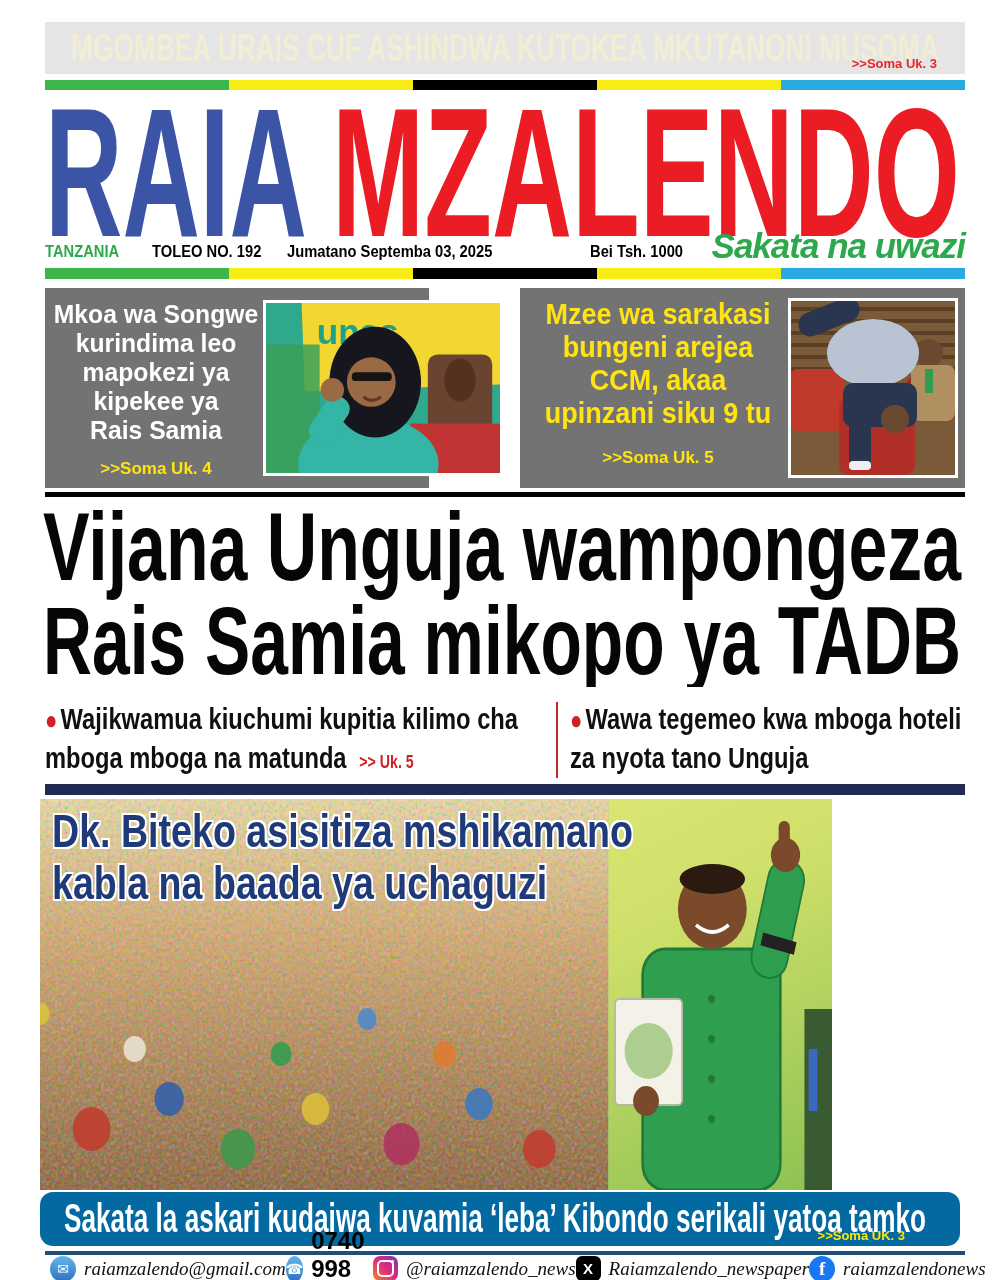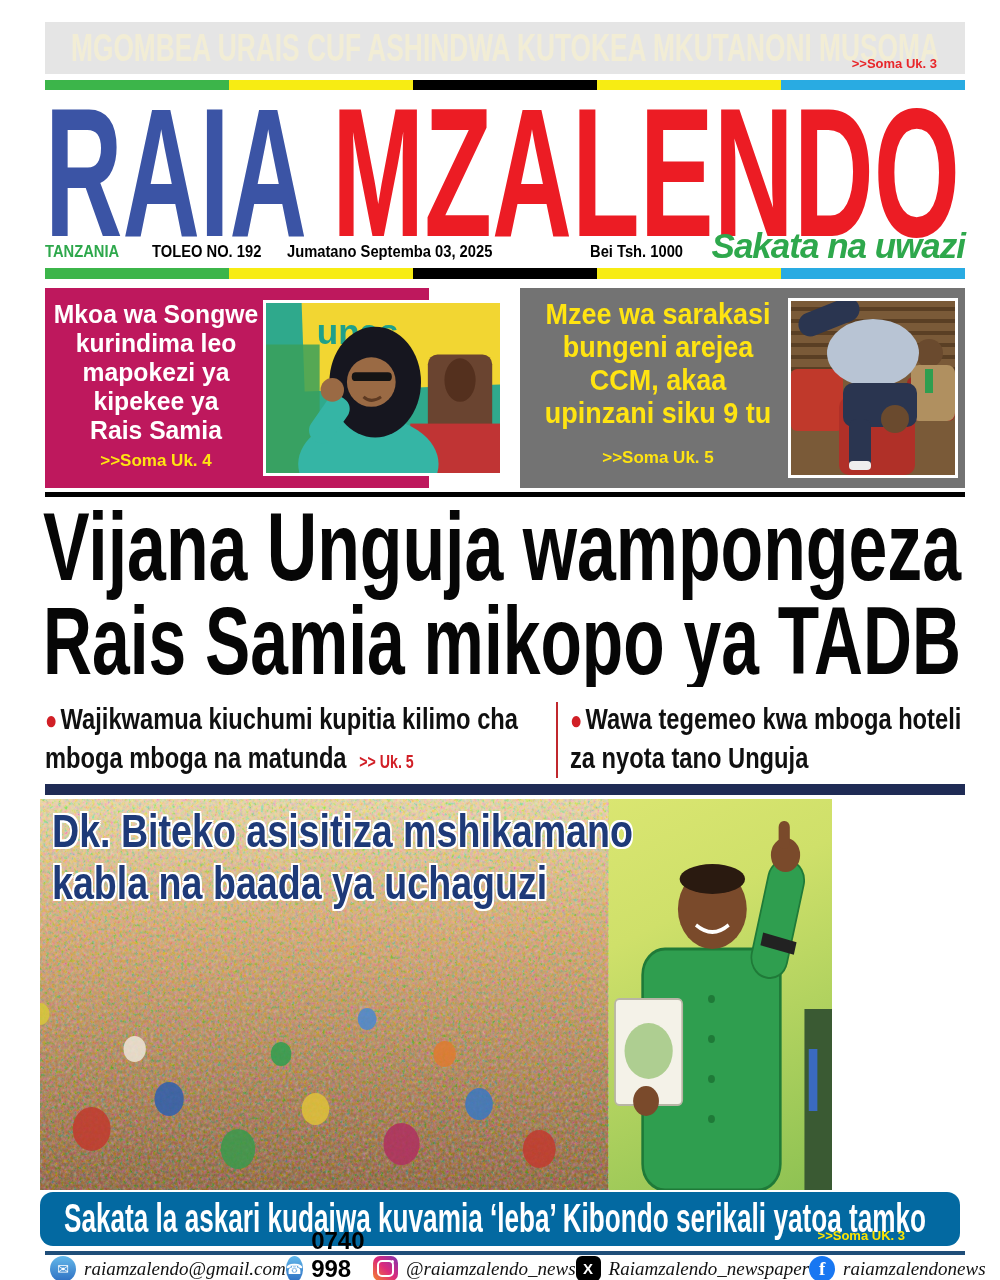--- a/index.html
+++ b/index.html
@@ -25,29 +25,29 @@
         font-size:35px;font-weight:bold;font-style:italic;letter-spacing:-1px;}
   .infoline{top:243px;left:45px;width:680px;height:26px;font-weight:bold;font-size:16px;color:#000;}
   .infoline span{position:absolute;white-space:nowrap;transform:scaleX(.92);transform-origin:left;}
   .info-country{left:0;color:#2EA84C;}
   .info-edition{left:107px;}
   .info-date{left:242px;}
   .info-price{left:545px;}
 
   
   .story-box{top:288px;height:200px;}
-  .story-left{left:45px;width:384px;background:#be185d;}
+  .story-left{left:45px;width:384px;background:#737373;}
   .story-right{left:520px;width:445px;background:#737373;}
   .story-text{position:absolute;text-align:center;font-weight:bold;}
   .story-left .story-text{left:2px;top:12px;width:218px;color:#fff;font-size:26px;line-height:29px;
         transform:scaleX(.95);transform-origin:center;}
   .story-right .story-text{left:4px;top:10px;width:268px;color:#FFE411;font-size:29px;line-height:33px;
         transform:scaleX(.93);transform-origin:center;}
   .story-readmore{position:absolute;text-align:center;color:#FFE411;font-weight:bold;font-size:17px;}
-  .story-left .story-readmore{left:2px;top:163px;width:218px;}
+  .story-left .story-readmore{left:2px;top:171px;width:218px;}
   .story-right .story-readmore{left:4px;top:160px;width:268px;}
   .story-photo{position:absolute;border:3px solid #fff;overflow:hidden;}
   .story-left .story-photo{left:218px;top:12px;width:234px;height:170px;}
   .story-right .story-photo{left:268px;top:10px;width:164px;height:174px;}
   .story-photo svg{display:block;width:100%;height:100%;}
 
   .black-rule{left:45px;top:492px;width:920px;height:5px;background:#000;}
 
   
   .main-headline-svg{left:40px;top:502px;width:925px;height:185px;}

